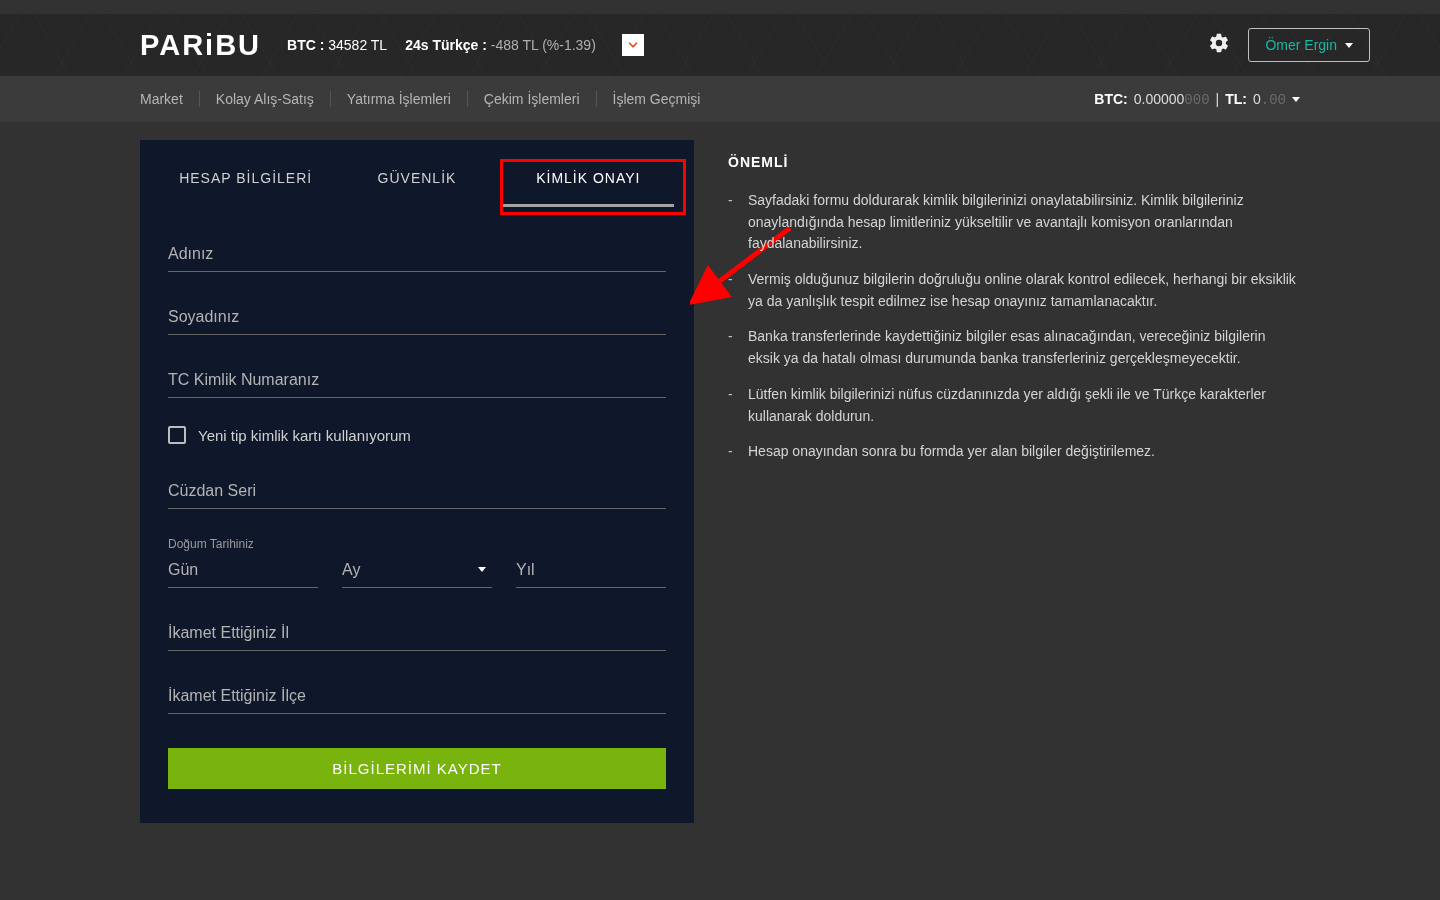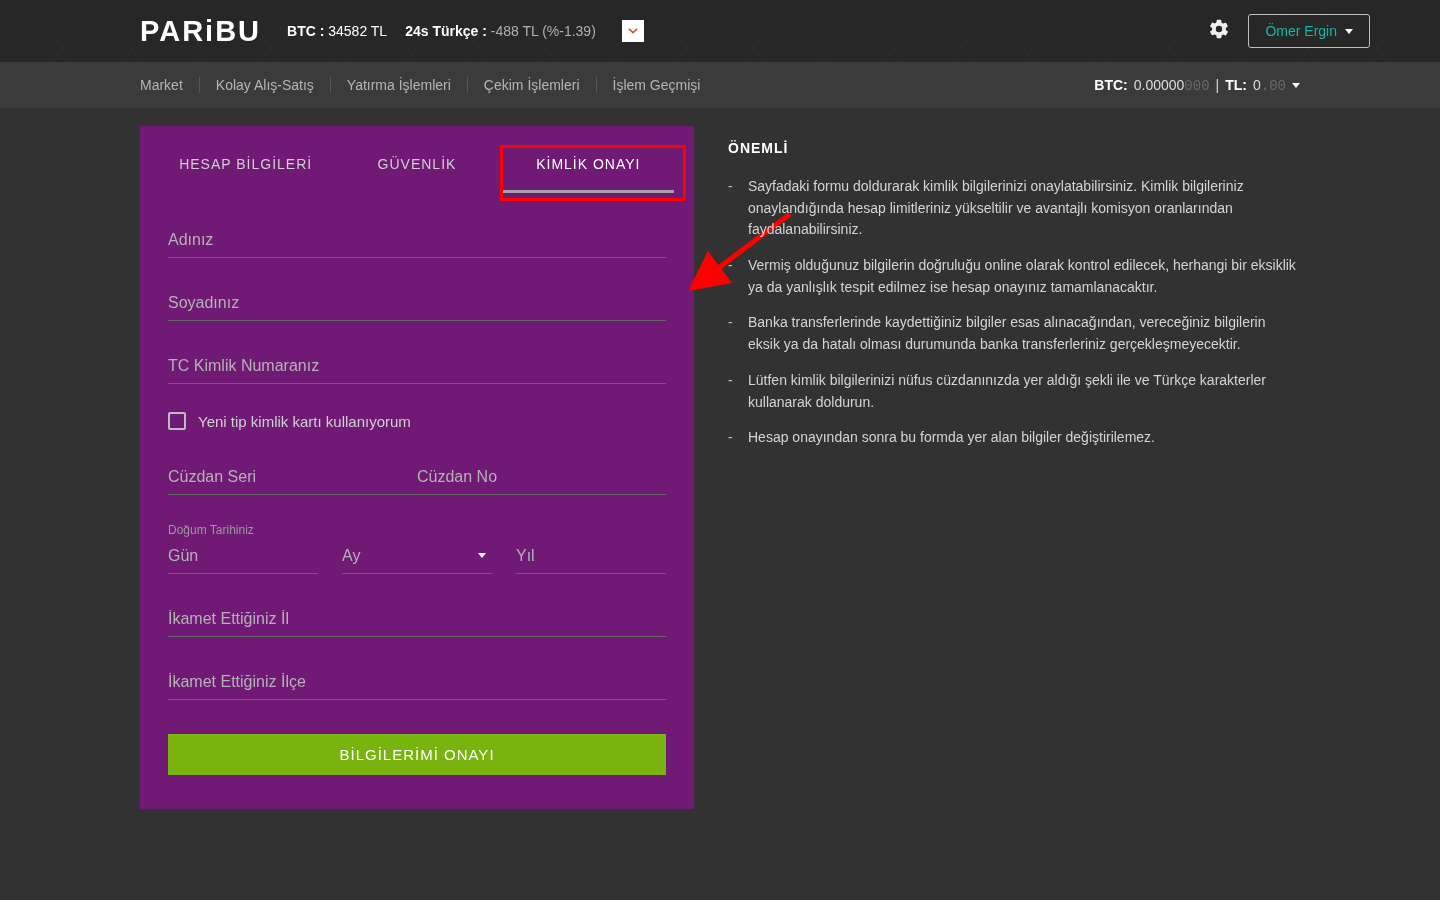--- a/index.html
+++ b/index.html
@@ -13,20 +13,21 @@
   }
 
   
   .topbar {
     height: 62px;
     background: #272727;
     display: flex;
     align-items: center;
     padding: 0 70px 0 140px;
     position: relative;
+    margin-top: 14px;
   }
   .topbar::before{
     content:"";
     position:absolute;
     inset:0;
     background-image:
       repeating-linear-gradient(60deg, rgba(255,255,255,0.02) 0 1px, transparent 1px 60px),
       repeating-linear-gradient(-60deg, rgba(255,255,255,0.02) 0 1px, transparent 1px 60px);
     pointer-events:none;
   }
@@ -104,21 +105,21 @@
 
   
   .content {
     display: flex;
     gap: 34px;
     padding: 18px 140px 0 140px;
     position:relative;
   }
   .panel {
     flex: 0 0 554px;
-    background: #701a75;
+    background: #0f172a;
     padding: 0 28px 34px 28px;
   }
   .tabs {
     display: flex;
     margin: 0 -8px 30px -8px;
     position: relative;
   }
   .tab {
     flex: 1;
     text-align: center;
@@ -320,23 +321,20 @@
 
     <div class="chk">
       <span class="chkbox"></span>
       <span style="font-size:15px;">Yeni tip kimlik kartı kullanıyorum</span>
     </div>
 
     <div class="field row2">
       <div class="half">
         <input class="underline-input" placeholder="Cüzdan Seri" style="">
       </div>
-      <div class="half">
-        <input class="underline-input" placeholder="Cüzdan No" style="">
-      </div>
     </div>
 
     <div class="section-label">Doğum Tarihiniz</div>
     <div class="field row3">
       <div class="third">
         <input class="underline-input" placeholder="Gün" style="">
       </div>
       <div class="third">
         <input class="underline-input" placeholder="Ay" style="">
         <span class="select-caret caret-down"></span>
@@ -346,21 +344,21 @@
       </div>
     </div>
 
     <div class="field">
       <input class="underline-input" placeholder="İkamet Ettiğiniz İl" style="">
     </div>
     <div class="field">
       <input class="underline-input" placeholder="İkamet Ettiğiniz İlçe" style="">
     </div>
 
-    <button class="submit-btn">BİLGİLERİMİ ONAYI</button>
+    <button class="submit-btn">BİLGİLERİMİ KAYDET</button>
   </div>
 
   <div class="info">
     <h3>ÖNEMLİ</h3>
     <ul>
       <li>Sayfadaki formu doldurarak kimlik bilgilerinizi onaylatabilirsiniz. Kimlik bilgileriniz onaylandığında hesap limitleriniz yükseltilir ve avantajlı komisyon oranlarından faydalanabilirsiniz.</li>
       <li>Vermiş olduğunuz bilgilerin doğruluğu online olarak kontrol edilecek, herhangi bir eksiklik ya da yanlışlık tespit edilmez ise hesap onayınız tamamlanacaktır.</li>
       <li>Banka transferlerinde kaydettiğiniz bilgiler esas alınacağından, vereceğiniz bilgilerin eksik ya da hatalı olması durumunda banka transferleriniz gerçekleşmeyecektir.</li>
       <li>Lütfen kimlik bilgilerinizi nüfus cüzdanınızda yer aldığı şekli ile ve Türkçe karakterler kullanarak doldurun.</li>
       <li>Hesap onayından sonra bu formda yer alan bilgiler değiştirilemez.</li>

